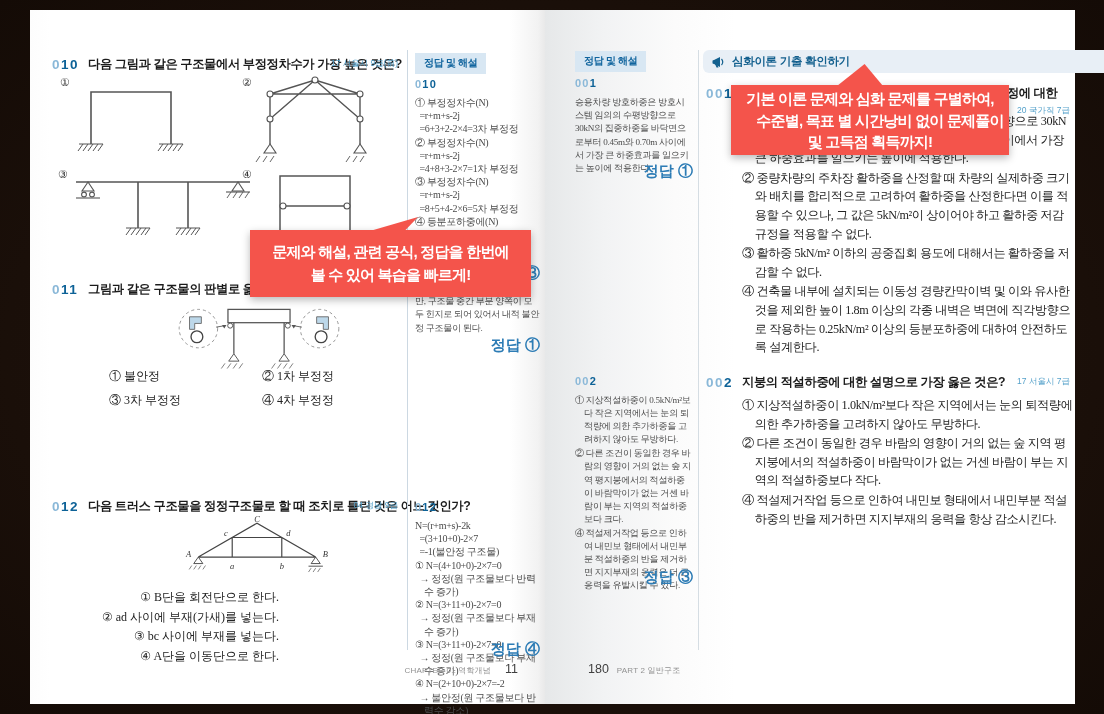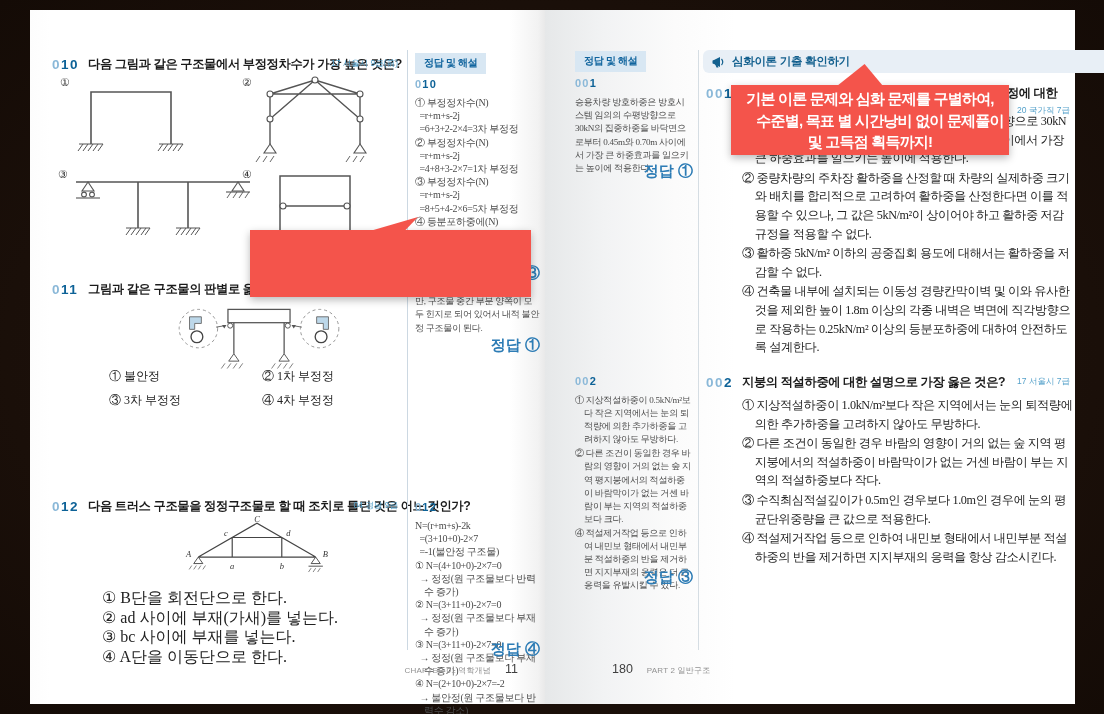--- a/index.html
+++ b/index.html
@@ -21,22 +21,22 @@
   .qnum .lt { color:#8ab8d8; } .qnum .dk { color:#0d6297; }
   .qtext { position:absolute; left:36px; top:1px; font-size:12.3px; font-weight:bold;
            color:#1b1b1b; letter-spacing:-0.4px; line-height:17.5px; }
   .nowrap { white-space:nowrap; }
   .qtag { position:absolute; font-size:8.5px; color:#55a1ca; white-space:nowrap; }
 
   .opt-grid { position:absolute; display:flex; flex-wrap:wrap; width:306px; }
   .opt-grid .opt { width:153px; font-size:12px; color:#222; margin-bottom:7px; white-space:nowrap;
                    font-family:"Liberation Serif", serif; }
   .opt-list { position:absolute; }
-  .opt-list .opt { font-size:16px; color:#222; line-height:19.5px; white-space:nowrap;
-                   font-family:"Liberation Serif", serif; }
+  .opt-list .opt { font-size:12px; color:#222; line-height:19.5px; white-space:nowrap;
+                   font-family:"Liberation Serif", serif;text-align:right; }
 
   .item-list { position:absolute; }
   .item-list .item { font-family:"Liberation Serif", serif; font-size:12.2px; color:#242424;
                      line-height:18.6px; text-indent:-1.05em; padding-left:1.05em; margin-bottom:1px;
                      letter-spacing:-0.4px; }
 
   
   .vline { position:absolute; width:1px; background:#ccd8e2; }
   .anscol { position:absolute; font-family:"Liberation Serif", serif; color:#4b4b4b; }
   .ansbadge { display:inline-block; background:#d8e7f3; color:#11659e; font-weight:bold;
@@ -331,33 +331,36 @@
       </div>
 
     <div class="qrow" style="left:161px; top:363px; width:366px;">
       <span class="qnum"><span class="lt">00</span><span class="dk">2</span></span>
       <span class="qtext nowrap">지붕의 적설하중에 대한 설명으로 가장 옳은 것은?</span>
       <span class="qtag" style="right:2px; top:3px;">17 서울시 7급</span>
     </div>
     <div class="item-list" style="left:197px; top:386px; width:332px;">
         <div class="item">① 지상적설하중이 1.0kN/m²보다 작은 지역에서는 눈의 퇴적량에 의한 추가하중을 고려하지 않아도 무방하다.</div>
         <div class="item">② 다른 조건이 동일한 경우 바람의 영향이 거의 없는 숲 지역 평지붕에서의 적설하중이 바람막이가 없는 거센 바람이 부는 지역의 적설하중보다 작다.</div>
-        <div class="item">③ 수직최심적설깊이가 0.5m인 경우보다 1.0m인 경우에 눈의 평균단위중량을 큰 값으로 적용한다.</div>
         <div class="item">④ 적설제거작업 등으로 인하여 내민보 형태에서 내민부분 적설하중의 반을 제거하면 지지부재의 응력을 항상 감소시킨다.</div>
       </div>
 
-    <div class="footer" style="left:43px; top:652px; gap:14px;margin-left:24px;">
+    <div class="footer" style="left:43px; top:652px; gap:8px;">
       <span class="f-page">180</span>
       <span class="f-small">PART 2 일반구조</span>
     </div>
   </div>
 </div>
 
 <div class="bubble" style="left:250px; top:230px; width:281px; height:67px; padding-top:11px;">
   <div class="tail left-b"></div>
+  <div>
+      <div class="bline">문제와 해설, 관련 공식, 정답을 한번에</div>
+      <div class="bline">볼 수 있어 복습을 빠르게!</div>
+    </div>
 </div>
 
 <div class="bubble" style="left:731px; top:85px; width:278px; height:70px; padding-top:3px;">
   <div class="tail right-b"></div>
   <div>
       <div class="bline" style="line-height:21.5px;">기본 이론 문제와 심화 문제를 구별하여,</div>
       <div class="bline" style="line-height:21.5px;margin-left:20px;">수준별, 목표 별 시간낭비 없이 문제풀이</div>
       <div class="bline" style="line-height:21.5px;">및 고득점 획득까지!</div>
     </div>
 </div>

